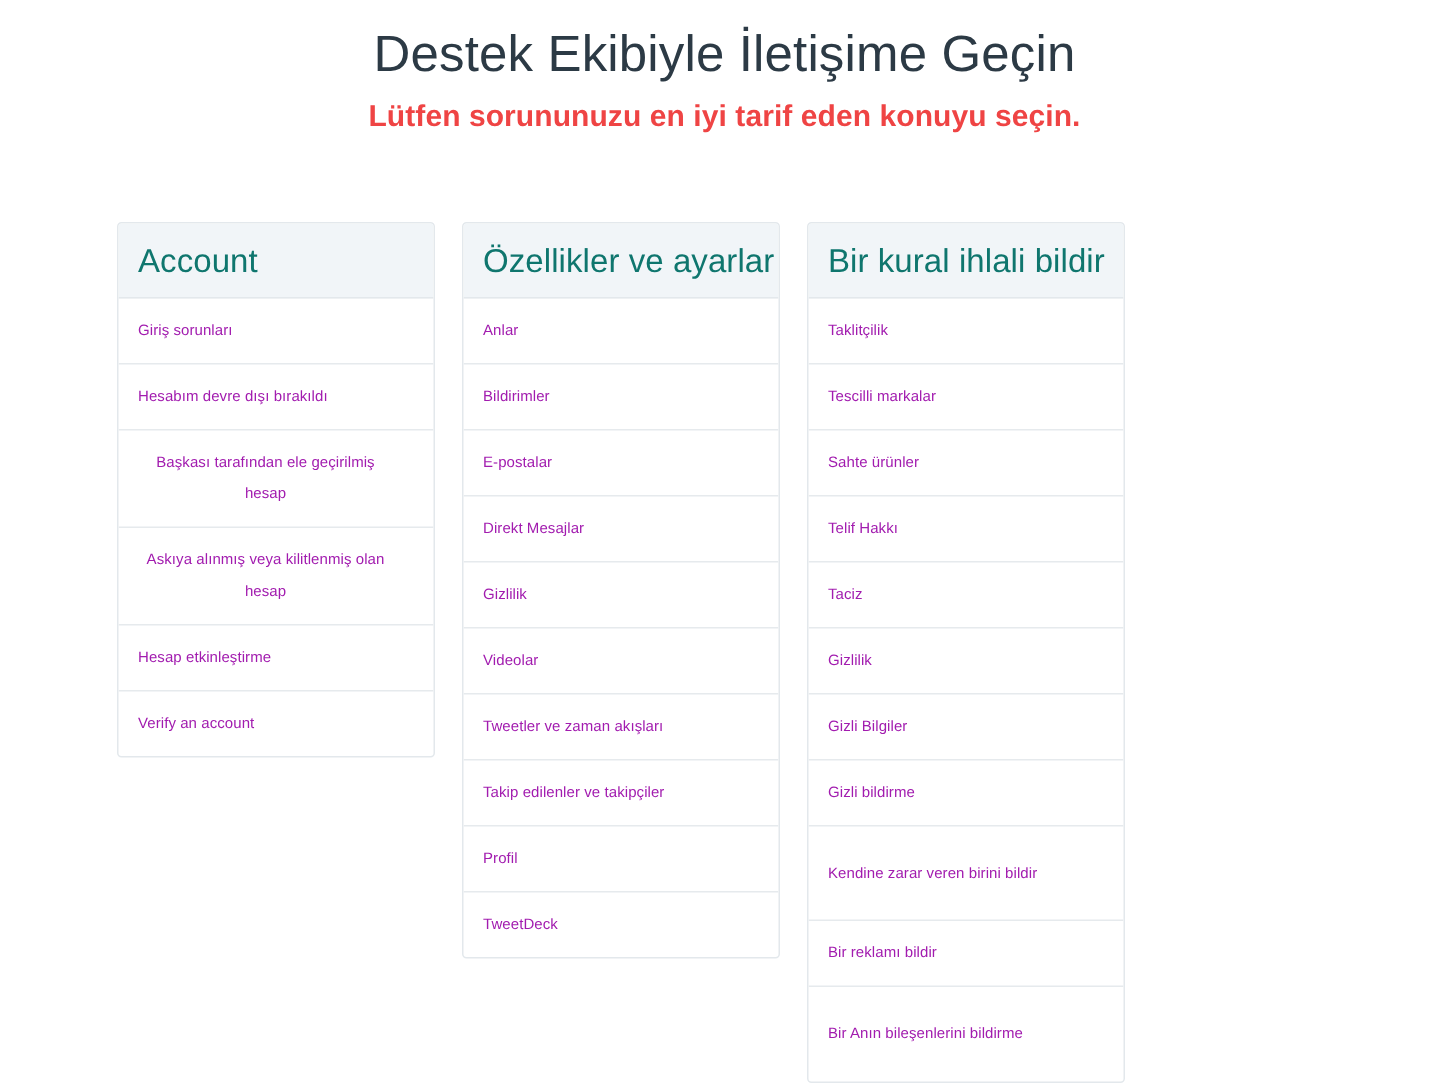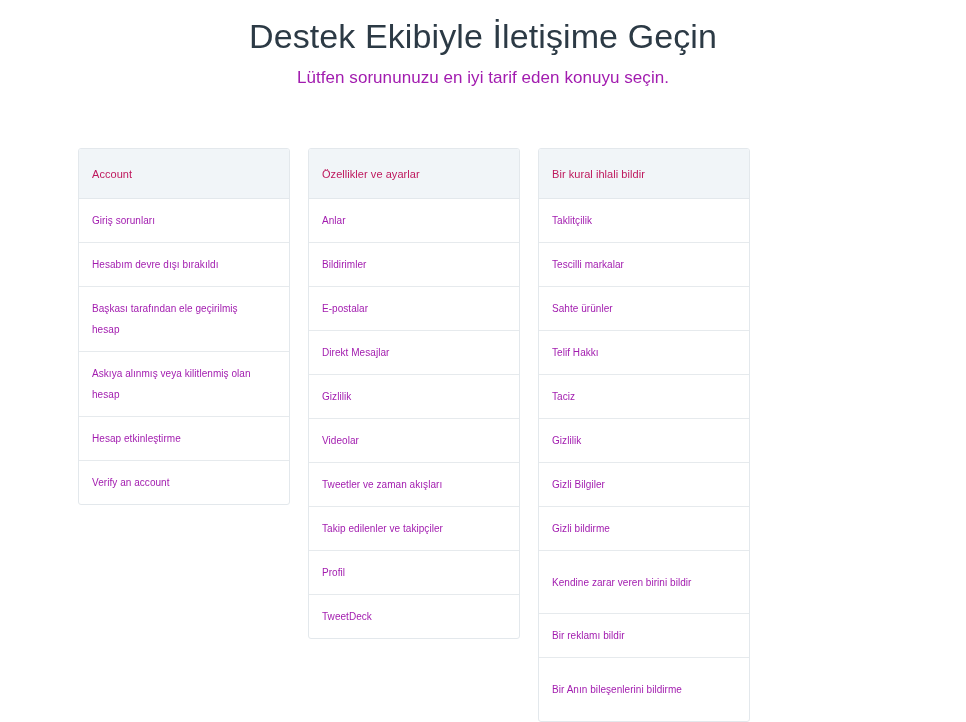--- a/index.html
+++ b/index.html
@@ -30,24 +30,24 @@
   }
   .page-title {
     font-size: 34px;
     line-height: 44px;
     font-weight: 400;
     color: #2c3a45;
     letter-spacing: 0.1px;
     margin: 0;
   }
   .page-subtitle {
-    font-size: 17px;
+    font-size: 20px;
     line-height: 28px;
-    font-weight: 400;
-    color: #a21caf;
+    font-weight: 700;
+    color: #ef4444;
     margin: 6px 0 0 0;
     letter-spacing: 0.05px;
   }
 
   
   .columns {
     position: absolute;
     top: 148px;
     left: 78px;
     width: 810px;
@@ -69,23 +69,23 @@
   .card-header {
     background: #f1f5f8;
     border-bottom: 1px solid #e3e8ec;
     height: 50px;
     display: flex;
     align-items: center;
     padding: 0 13px;
     box-sizing: border-box;
   }
   .card-header-title {
-    font-size: 11px;
+    font-size: 22px;
     line-height: 22px;
-    color: #be185d;
+    color: #0f766e;
     font-weight: 400;
     letter-spacing: 0.05px;
     white-space: nowrap;
   }
 
   .card-list {
     list-style: none;
     margin: 0;
     padding: 0;
   }
@@ -109,20 +109,21 @@
     letter-spacing: 0.05px;
   }
   .card-list-item.two-line {
     min-height: 63px;
     padding-top: 11px;
     padding-bottom: 11px;
     align-items: center;
   }
   .card-list-item.two-line .item-label {
     max-width: 170px;
+    text-align: center;
   }
 </style>
 </head>
 <body>
 
 <div class="page">
 
   <div class="page-header">
     <h1 class="page-title">Destek Ekibiyle İletişime Geçin</h1>
     <p class="page-subtitle">Lütfen sorununuzu en iyi tarif eden konuyu seçin.</p>

